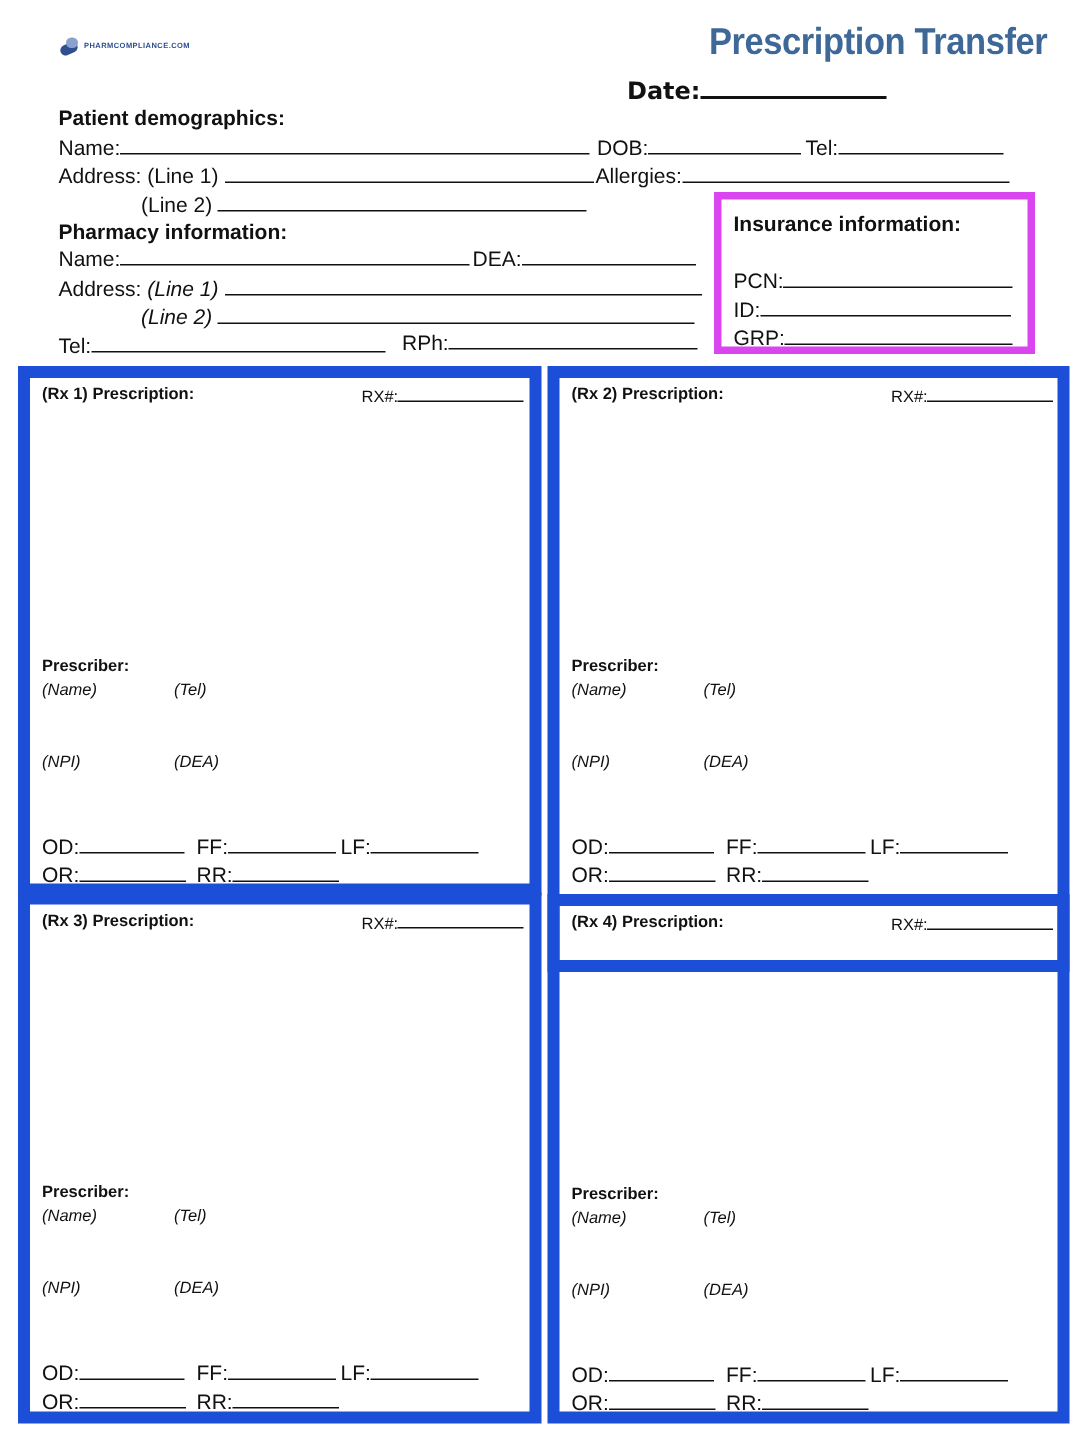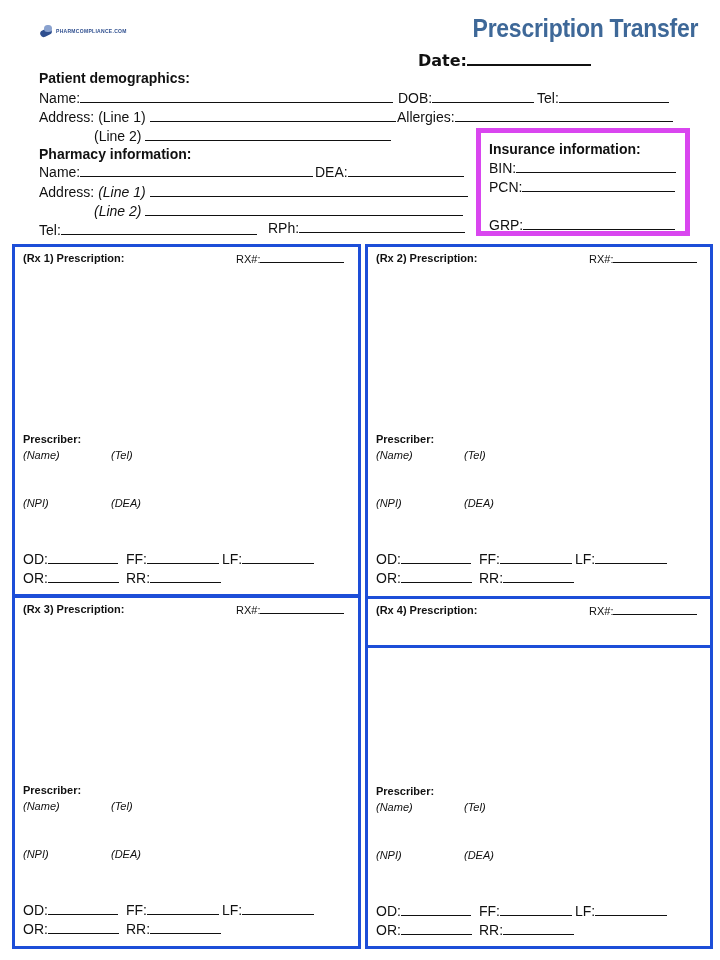--- a/index.html
+++ b/index.html
@@ -11,21 +11,21 @@
   .logo-mark .pill1 { position: absolute; left: 0; top: 5px; width: 12px; height: 7px; border-radius: 4px; background: #2f4f8f; transform: rotate(-25deg); }
   .logo-mark .pill2 { position: absolute; left: 4px; top: 1px; width: 8px; height: 7px; border-radius: 4px; background: #8aa2cf; }
   .logo-text { font-size: 5px; font-weight: bold; color: #2f4f8f; letter-spacing: 0.3px; }
   .title { right: 22px; top: 14px; font-size: 25px; font-weight: bold; color: #3e6898; letter-spacing: -0.3px; transform: scaleX(0.92); transform-origin: right; }
   .date { left: 418px; top: 51px; font-size: 16px; font-weight: bold; font-family: "DejaVu Sans", sans-serif; }
   .line { display: inline-block; border-bottom: 1px solid #111; height: 12px; vertical-align: baseline; }
   .h { font-size: 14px; font-weight: bold; }
   .f { font-size: 14px; }
   .it { font-style: italic; }
   .ins-box { left: 476px; top: 128px; width: 214px; height: 108px; border: 5px solid #d946ef; box-sizing: border-box; }
-  .rx-box { position: absolute; border: 3px solid #1d4ed8; box-sizing: border-box; text-align: center; }
+  .rx-box { position: absolute; border: 8px solid #1d4ed8; box-sizing: border-box; text-align: center; }
   .rx-title { font-size: 11px; font-weight: bold; }
   .rx-num { font-size: 11px; }
   .pres { font-size: 11px; font-weight: bold; }
   .sub { font-size: 11px; font-style: italic; }
   .fill { font-size: 14px; }
 </style>
 </head>
 <body>
 
 <div class="abs logo">
@@ -75,25 +75,25 @@
 </div>
 <div class="abs f" style="left:39px;top:222px;">
   <span>Tel:</span><span class="line" style="width:196px;"></span>
 </div>
 <div class="abs f" style="left:268px;top:220px;">
   <span>RPh:</span><span class="line" style="width:166px;"></span>
 </div>
 
 <div class="abs ins-box">
   <div class="abs h" style="left:8px;top:8px;">Insurance information:</div>
-  <div class="abs f" style="left:8px;top:27px;">
-    <span>BIN:</span><span class="line" style="width:160px;"></span>
-  </div>
   <div class="abs f" style="left:8px;top:46px;">
     <span>PCN:</span><span class="line" style="width:153px;"></span>
+  </div>
+  <div class="abs f" style="left:8px;top:65px;">
+    <span>ID:</span><span class="line" style="width:167px;"></span>
   </div>
   <div class="abs f" style="left:8px;top:84px;">
     <span>GRP:</span><span class="line" style="width:152px;"></span>
   </div>
 </div>
 
 <div id="rx-container">
     <div class="rx-box" style="left: 12px; top: 244px; width: 349px; height: 353px;">
     <div class="abs rx-title" style="left:8px;top:5px;">(Rx 1) Prescription:</div>
     <div class="abs rx-num" style="left:221px;top:5px;">

